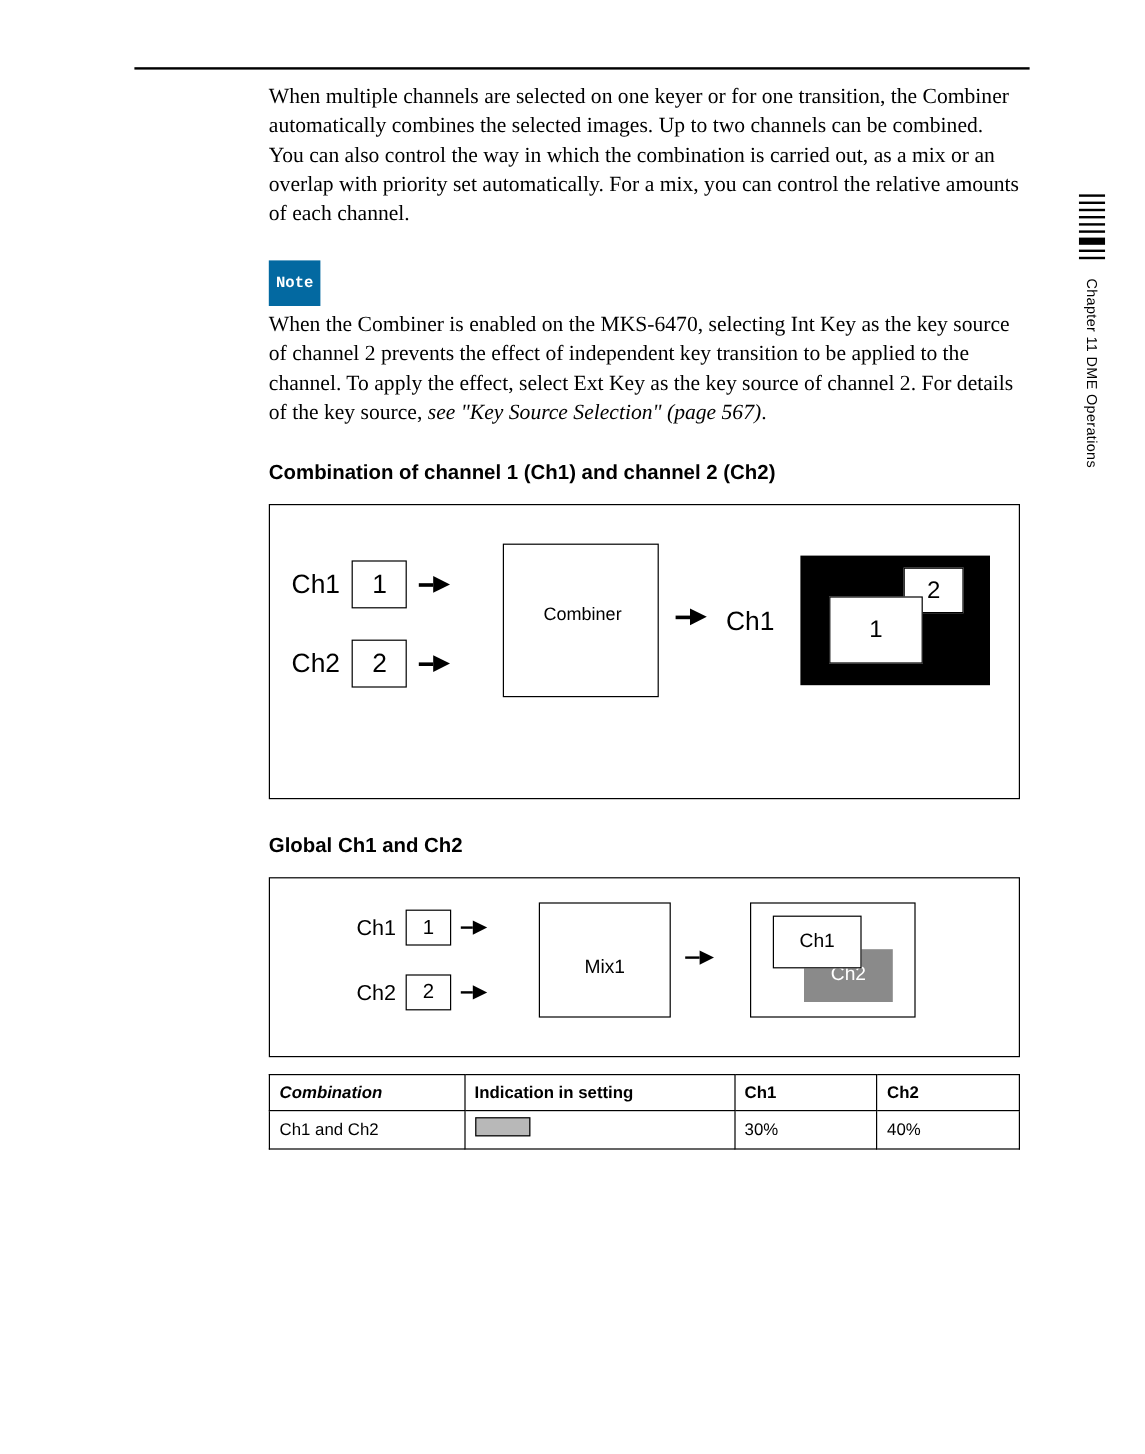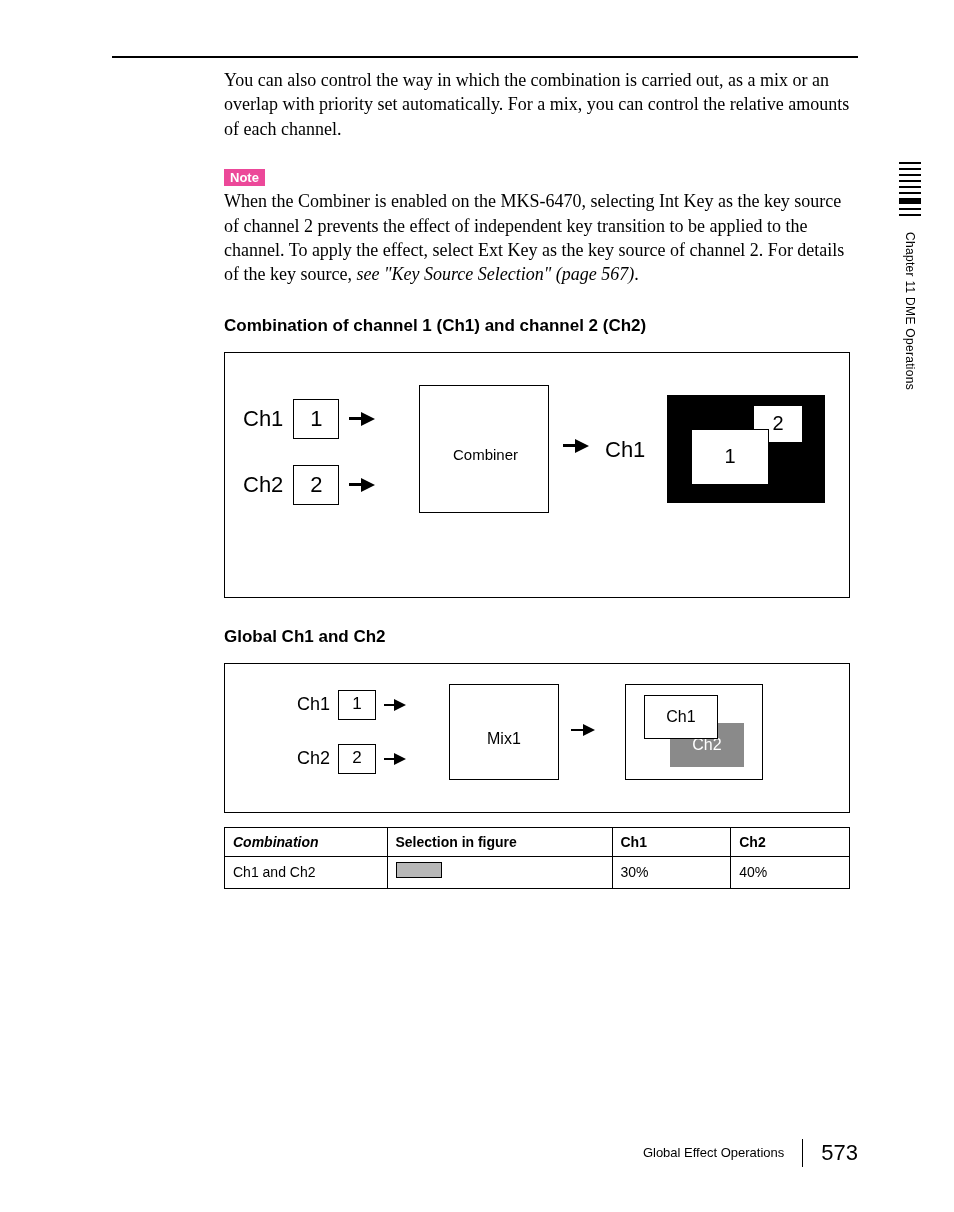--- a/index.html
+++ b/index.html
@@ -28,26 +28,26 @@
     font-size: 28px;
     margin-bottom: 28px;
   }
   .body-col {
     margin-left: 112px;
     margin-right: 8px;
   }
   p.flow { margin: 0; }
   .note-label {
     display: inline-block;
-    background: #ec4899;
+    background: #0369a1;
     color: #fff;
-    font-family: Liberation Sans, sans-serif;
+    font-family: Liberation Mono, monospace;
     font-weight: 700;
     font-size: 13px;
-    padding: 0 6px;
+    padding: 10px 6px;
     margin-top: 28px;
     margin-bottom: 3px;
   }
   .italic { font-style: italic; }
   h3.sub {
     font-family: Arial, Helvetica, sans-serif;
     font-weight: 700;
     font-size: 17px;
     margin-top: 28px;
     margin-bottom: 14px;
@@ -99,21 +99,21 @@
   .arrow-line { width: 12px; height: 3px; background:#000; }
   .arrow-wrap { display:flex; align-items:center; }
   .combiner-box {
     border: 1px solid #000;
     width: 130px; height: 128px;
     position: absolute;
     left: 176px; top: 8px;
   }
   .combiner-label {
     position: absolute;
-    left: 210px; top: 68px;
+    left: 210px; top: 58px;
     font-size: 15px;
   }
   .mid-arrow {
     position: absolute;
     left: 320px; top: 62px;
     display:flex; align-items:center;
   }
   .out-label {
     position: absolute;
     left: 362px; top: 58px;
@@ -248,20 +248,21 @@
       <rect x="0" y="40" width="22" height="6" fill="#000"></rect>
       <rect x="0" y="50" width="22" height="2" fill="#000"></rect>
       <rect x="0" y="56" width="22" height="2" fill="#000"></rect>
     </svg>
     <span class="vtext">Chapter 11  DME Operations</span>
   </div>
 
   <div class="rule"></div>
 
   <div class="body-col">
+    <p class="flow">When multiple channels are selected on one keyer or for one transition, the Combiner automatically combines the selected images. Up to two channels can be combined.</p>
     <p class="flow">You can also control the way in which the combination is carried out, as a mix or an overlap with priority set automatically. For a mix, you can control the relative amounts of each channel.</p>
 
     <div class="note-label">Note</div>
     <p class="flow">
       <span>When the Combiner is enabled on the MKS-6470, selecting Int Key as the key source of channel 2 prevents the effect of independent key transition to be applied to the channel. To apply the effect, select Ext Key as the key source of channel 2. For details of the key source, </span><span class="italic">see "Key Source Selection" (page 567)</span><span>.</span>
     </p>
 
     <h3 class="sub">Combination of channel 1 (Ch1) and channel 2 (Ch2)</h3>
 
     <div class="fig">
@@ -327,33 +328,28 @@
           <div class="d2-ch1">Ch1</div>
         </div>
       </div>
     </div>
 
 
     <table class="data">
       <tbody>
           <tr>
         <th style="width:26%;font-style:italic;">Combination</th>
-        <th style="width:36%;">Selection in figure</th>
+        <th style="width:36%;">Indication in setting</th>
         <th style="width:19%;">Ch1</th>
         <th style="width:19%;">Ch2</th>
       </tr>
       <tr>
         <td>Ch1 and Ch2</td>
         <td><span class="swatch"></span></td>
         <td>30%</td>
         <td>40%</td>
       </tr>
     </tbody>
       </table>
   </div>
 
-  <div class="footer">
-    <span class="sec">Global Effect Operations</span>
-    <span class="div"></span>
-    <span class="pg">573</span>
-  </div>
 
 </div>
 
 </body></html>

